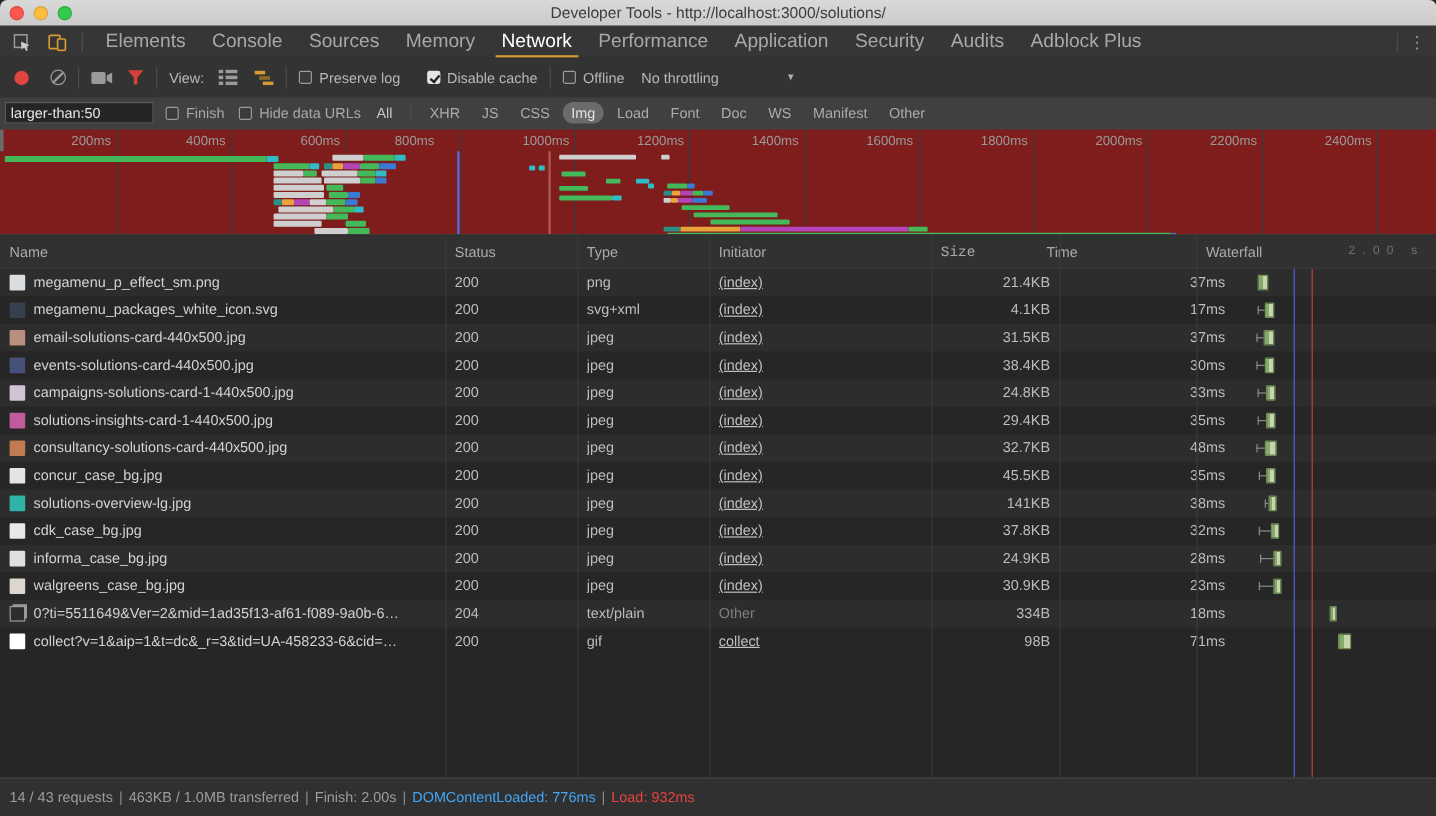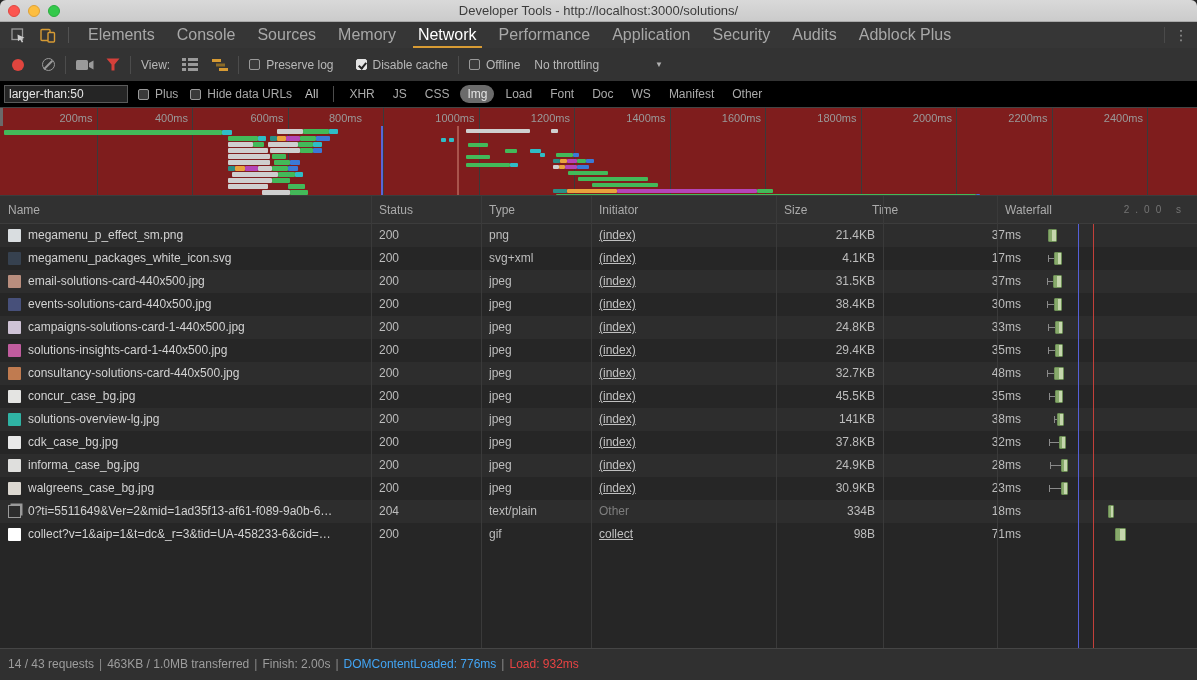--- a/index.html
+++ b/index.html
@@ -46,21 +46,21 @@
   .lbl { color:#b8b8b8; }
   .caret { font-size:8px; color:#b0b0b0; }
   .cb { width:11px; height:11px; border:1px solid #9a9a9a; border-radius:2px; background:#3a3a3a;
     display:inline-block; vertical-align:-1px; margin-right:6px; flex:none; }
   .cb.checked { position:relative; background:#e4e4e4; border-color:#e4e4e4; }
   .cb.checked::after { content:""; position:absolute; left:3px; top:0.5px; width:3px; height:6px;
     border:solid #222; border-width:0 2px 2px 0; transform:rotate(40deg); }
   .chk { display:flex; align-items:center; }
 
   
-  .filterbar { position:absolute; left:0; top:81px; width:100%; height:27px; background:#000000;
+  .filterbar { position:absolute; left:0; top:81px; width:100%; height:27px; background:#404040;
     border-bottom:1px solid #444444; display:flex; align-items:center; font-size:12px; color:#a8a8a8; }
   .filter-input { width:124px; height:18px; margin-left:4px; background:#252525;
     border:1px solid #5a5a5a; color:#e6e6e6; font-size:12px; padding:0 4px;
     font-family:"Liberation Sans", sans-serif; }
   .chip { padding:2px 7px; margin:0 2px; border-radius:9px; color:#ababab; white-space:nowrap; }
   .chip.active { background:#6b6b6b; color:#e2e2e2; }
   .chip.all { color:#c6c6c6; }
   .filt-sep { width:1px; height:16px; background:#4c4c4c; margin:0 6px; }
 
   
@@ -201,21 +201,21 @@
       <span>Offline</span>
     </span>
     <span style="margin-left:14px">No throttling</span>
     <span class="caret" style="margin-left:56px">▼</span>
   </div>
 
   <div class="filterbar">
     <input class="filter-input" value="larger-than:50" style="">
     <span class="chk" style="margin-left:10px">
       <span class="cb"></span>
-      <span>Plus</span>
+      <span>Finish</span>
     </span>
     <span class="chk" style="margin-left:12px">
       <span class="cb"></span>
       <span>Hide data URLs</span>
     </span>
     <div style="display:flex;align-items:center;margin-left:4px" id="type-chips">
         <div class="chip all">All</div>
         <div class="filt-sep"></div>
         <div class="chip">XHR</div>
         <div class="chip">JS</div>
@@ -332,21 +332,21 @@
       <div class="ov-line" style="left: 457px; background: rgb(169, 84, 76);"></div>
     </div>
 
   <div class="grid" id="grid">
     <div class="thead" id="thead">
       <div class="wf-ruler">2.00 s</div>
     <div class="th" style="left: 8px;">Name</div>
         <div class="th" style="left: 379px;">Status</div>
         <div class="th" style="left: 489px;">Type</div>
         <div class="th" style="left: 599px;">Initiator</div>
-        <div class="th" style="left: 784px;">Size</div>
+        <div class="th" style="left: 784px; font-family: Liberation Mono, monospace;">Size</div>
         <div class="th" style="left: 872px;">Time</div>
         <div class="th" style="left: 1005px;">Waterfall</div>
       </div>
     <div class="rows" id="rows">
         <div class="row odd">
           <div class="row-icon" style="background: rgb(217, 221, 224);"></div>
           <div class="cell c-name">megamenu_p_effect_sm.png</div>
           <div class="cell c-status">200</div>
           <div class="cell c-type">png</div>
           <div class="cell c-init"><span class="init-link">(index)</span></div>

